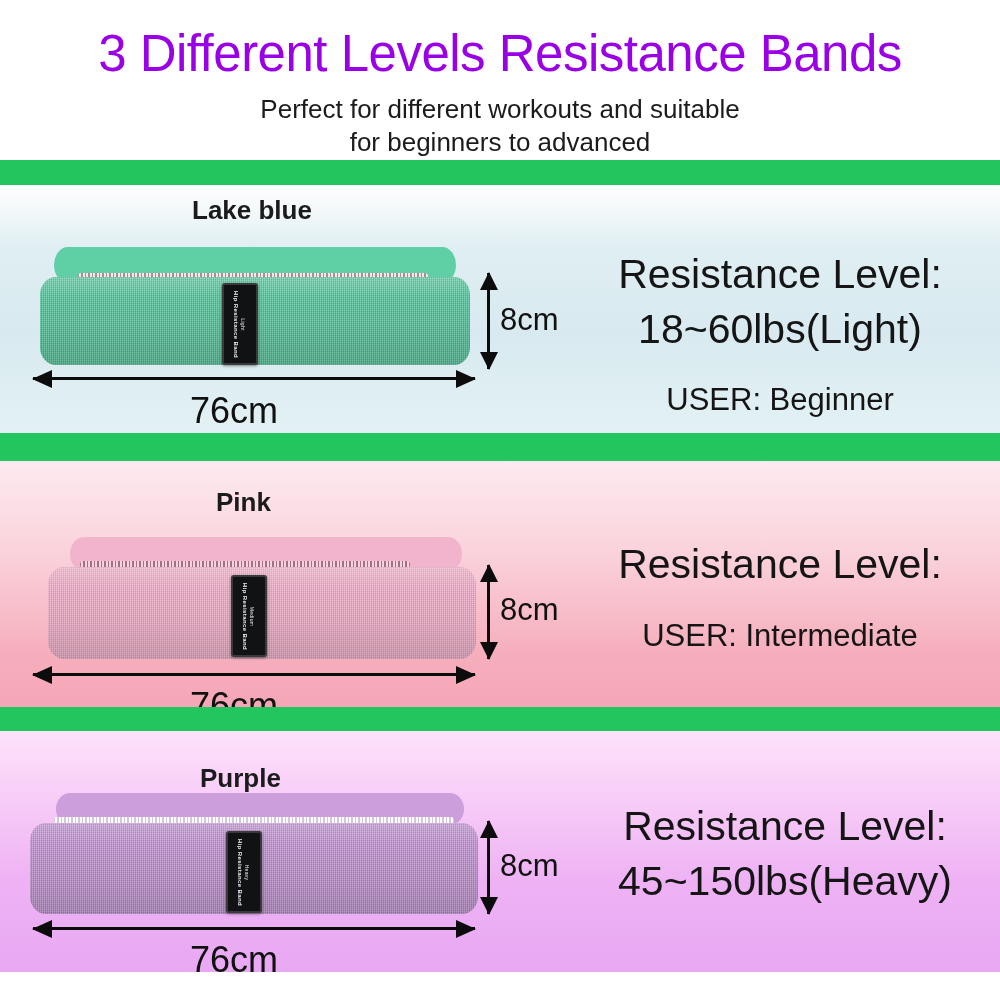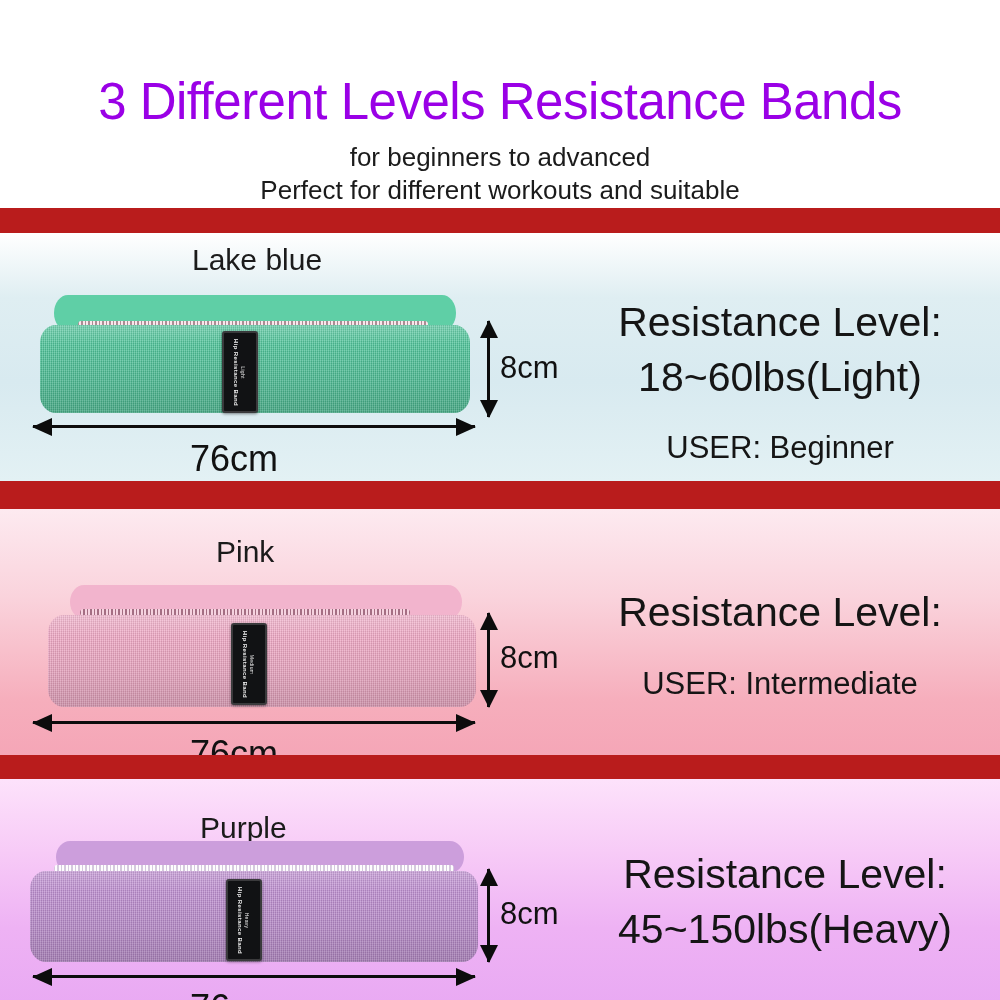--- a/index.html
+++ b/index.html
@@ -2,21 +2,21 @@
 <html><head>
 <meta charset="utf-8">
 <style>
   html,body{margin:0;padding:0;}
   body{
     width:1000px;height:1000px;
     background:#ffffff;
     font-family:"Liberation Sans","DejaVu Sans",sans-serif;
     overflow:hidden;
   }
-  #page{position:relative;width:1000px;height:860px;background:#b91c1c;margin-top:48px;}
+  #page{position:relative;width:1000px;height:860px;background:#22c55e;}
 
   
   .header{width:100%;text-align:center;background:#fff;}
   .main-title{
     font-size:51px;line-height:1;font-weight:400;
     color:#9A00E6;letter-spacing:-0.5px;
     padding-top:28px;
     white-space:nowrap;
   }
   .subtitle{
@@ -38,21 +38,21 @@
     background:linear-gradient(180deg,#fdeaf0 0%,#fad3dc 36%,#f6aebc 78%,#f5a6b7 100%);
   }
   .panel-purple{
     top:731px;height:241px;
     background:linear-gradient(180deg,#fde2fb 0%,#f7cbf7 30%,#eeb2f4 62%,#e8a8f3 100%);
   }
 
   
   .color-name{
     position:absolute;
-    font-size:30px;color:#1b1b1b;font-weight:400;
+    font-size:26px;color:#1b1b1b;font-weight:700;
     white-space:nowrap;
   }
 
   
   .band{
     position:absolute;
   }
   .band-body{
     position:absolute;left:0;top:0;width:100%;height:100%;
     border-radius:16px/18px;
@@ -128,22 +128,22 @@
   .spec-gap{height:26px;}
 </style>
 </head>
 <body>
 
 <div id="page">
 
   <div class="header">
     <div class="main-title">3 Different Levels Resistance Bands</div>
     <div class="subtitle">
+      <div>Perfect for different workouts and suitable</div>
       <div>for beginners to advanced</div>
-      <div>Perfect for different workouts and suitable</div>
     </div>
   </div>
 
   <div class="panel panel-blue">
 
     <div class="color-name" style="left:192px;top:10px;">Lake blue</div>
 
     <div class="band" style="left:40px;top:70px;width:430px;height:110px;">
 
       <div class="band-back" style="left:14px;top:-8px;width:402px;height:36px;background:#5FCFA6;"></div>

